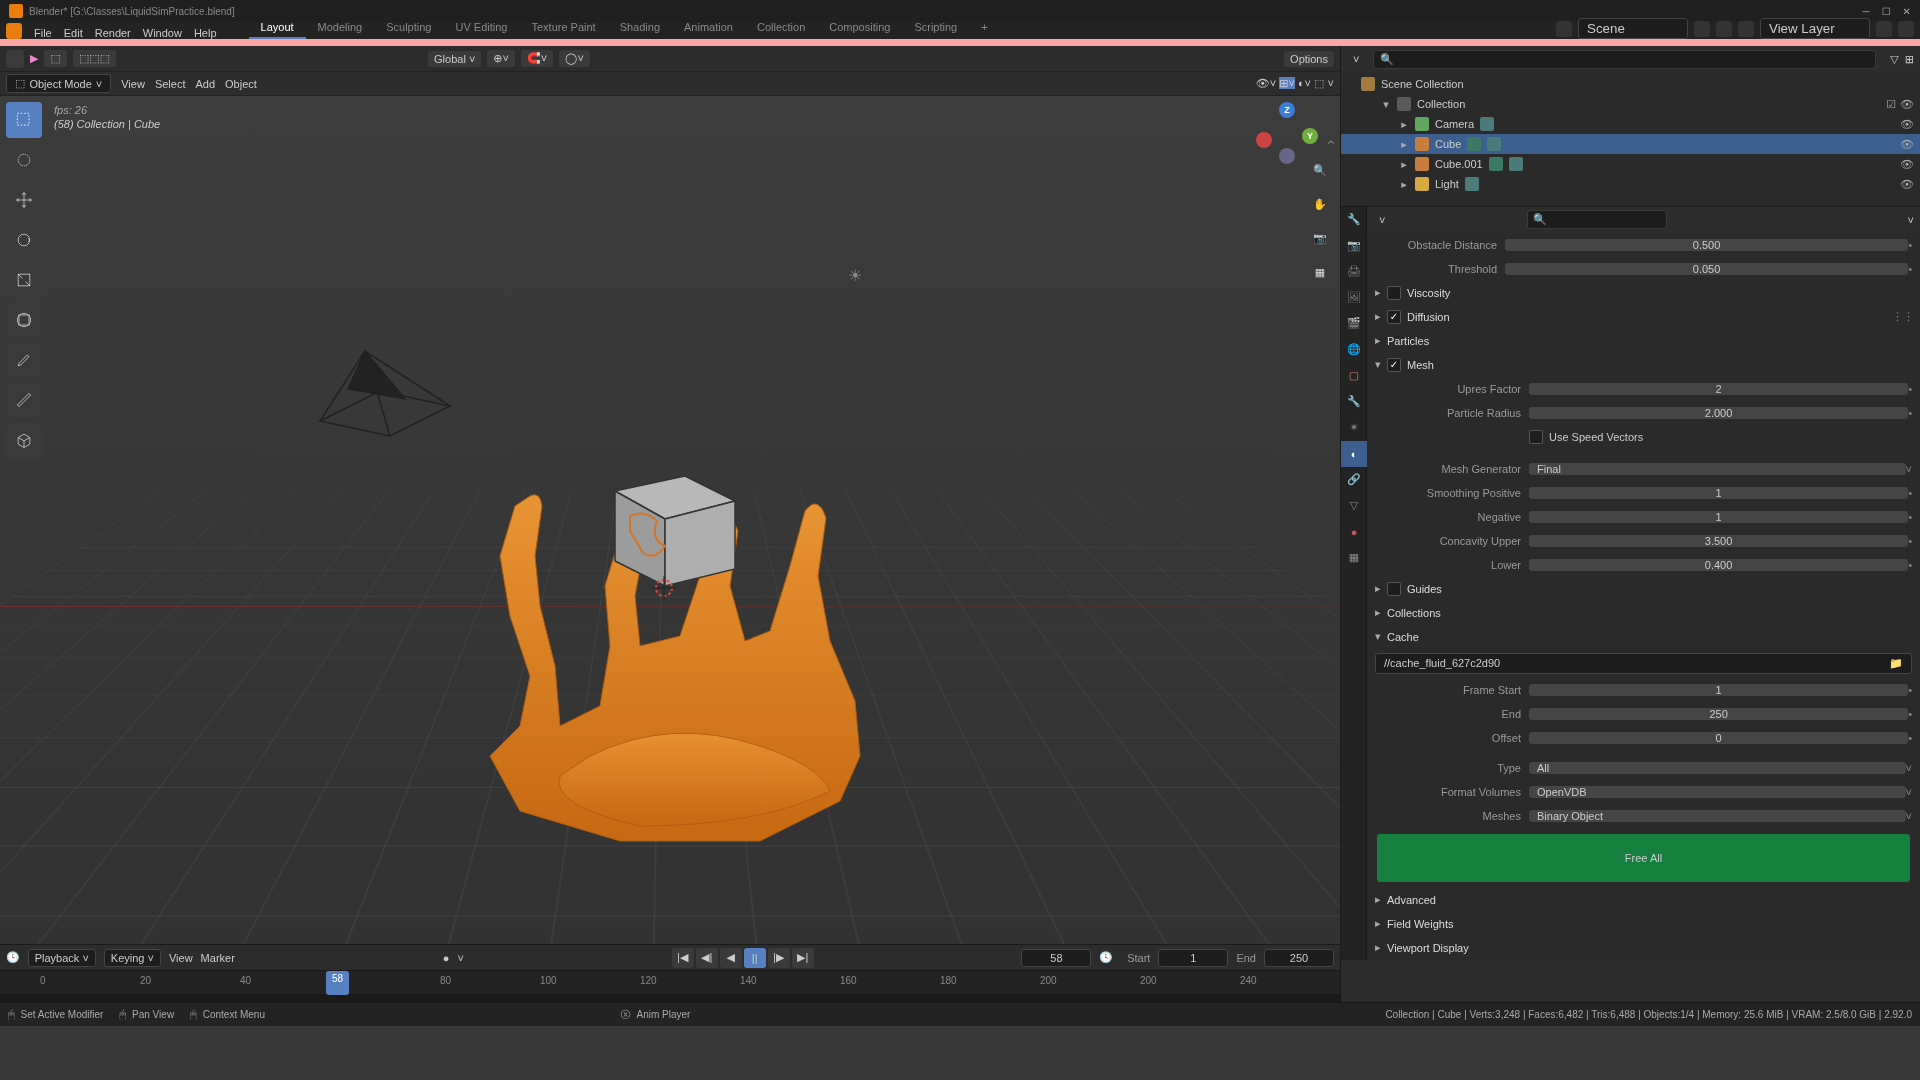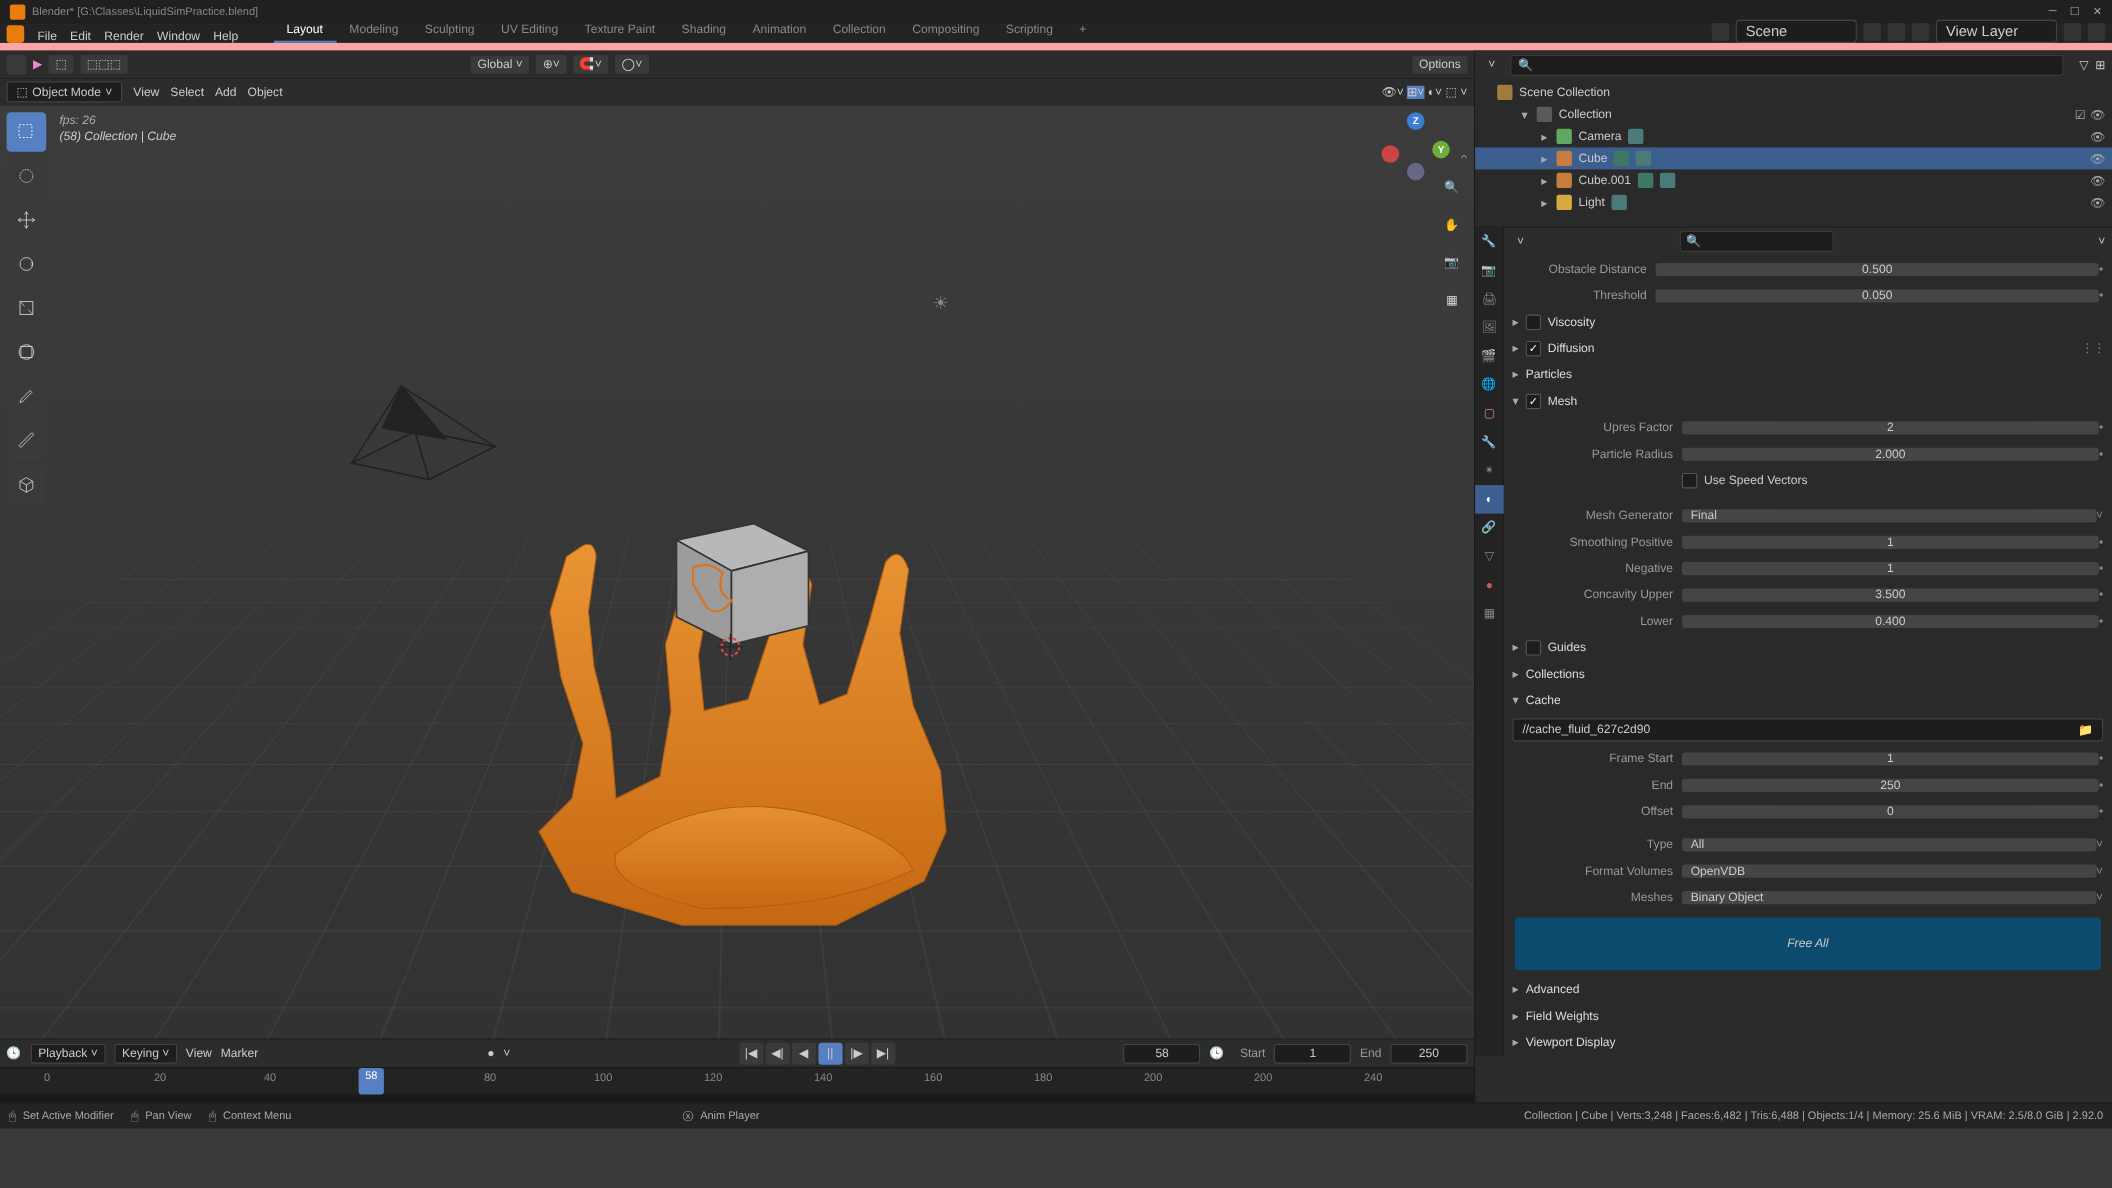--- a/index.html
+++ b/index.html
@@ -111,21 +111,21 @@
 .panel-row .check.on::after { content: '✓'; color: #fff; font-size: 10px; }
 .panel-row .label { flex: 0 0 130px; text-align: right; color: #999; padding-right: 8px; }
 .panel-row .val { flex: 1; background: #454545; border-radius: 3px; padding: 0 8px; text-align: center; color: #ccc; margin-right: 0; }
 .panel-row .val.wide { text-align: left; }
 .panel-row .dots { color: #888; }
 .panel-row .menu-icn { width: 20px; color: #888; }
 
 .panel-indent { margin-left: 24px; }
 .cache-input { margin: 4px 8px; }
 .cache-input .field { background: #1d1d1d; border: 1px solid #444; border-radius: 3px; padding: 3px 8px; color: #ccc; display: flex; align-items: center; }
-.free-btn { margin: 6px 10px; background: #0c4a6e; border-radius: 3px; padding: 18px; text-align: center; cursor: pointer; font-style: italic; }
+.free-btn { margin: 6px 10px; background: #15803d; border-radius: 3px; padding: 18px; text-align: center; cursor: pointer; }
 
 .timeline-area { background: #2c2c2c; }
 .tl-hdr { height: 26px; display: flex; align-items: center; padding: 0 6px; gap: 8px; border-top: 1px solid #1a1a1a; }
 .tl-hdr .dd { background: #1d1d1d; border: 1px solid #444; padding: 2px 6px; border-radius: 3px; }
 .tl-hdr .playback-ctrl { display: flex; gap: 2px; margin-left: auto; margin-right: auto; }
 .tl-hdr .pb-btn { width: 22px; height: 20px; background: #3a3a3a; border-radius: 3px; display:flex; align-items:center; justify-content:center; cursor:pointer; }
 .tl-hdr .pb-btn.pause { background: #5680c2; }
 .tl-hdr .frame-box { background: #1d1d1d; border: 1px solid #444; padding: 2px 8px; border-radius: 3px; width: 70px; text-align: center; }
 .tl-hdr .se-box { display: flex; align-items: center; gap: 2px; }
 .tl-hdr .se-box .lbl { color: #999; padding: 0 6px; }

